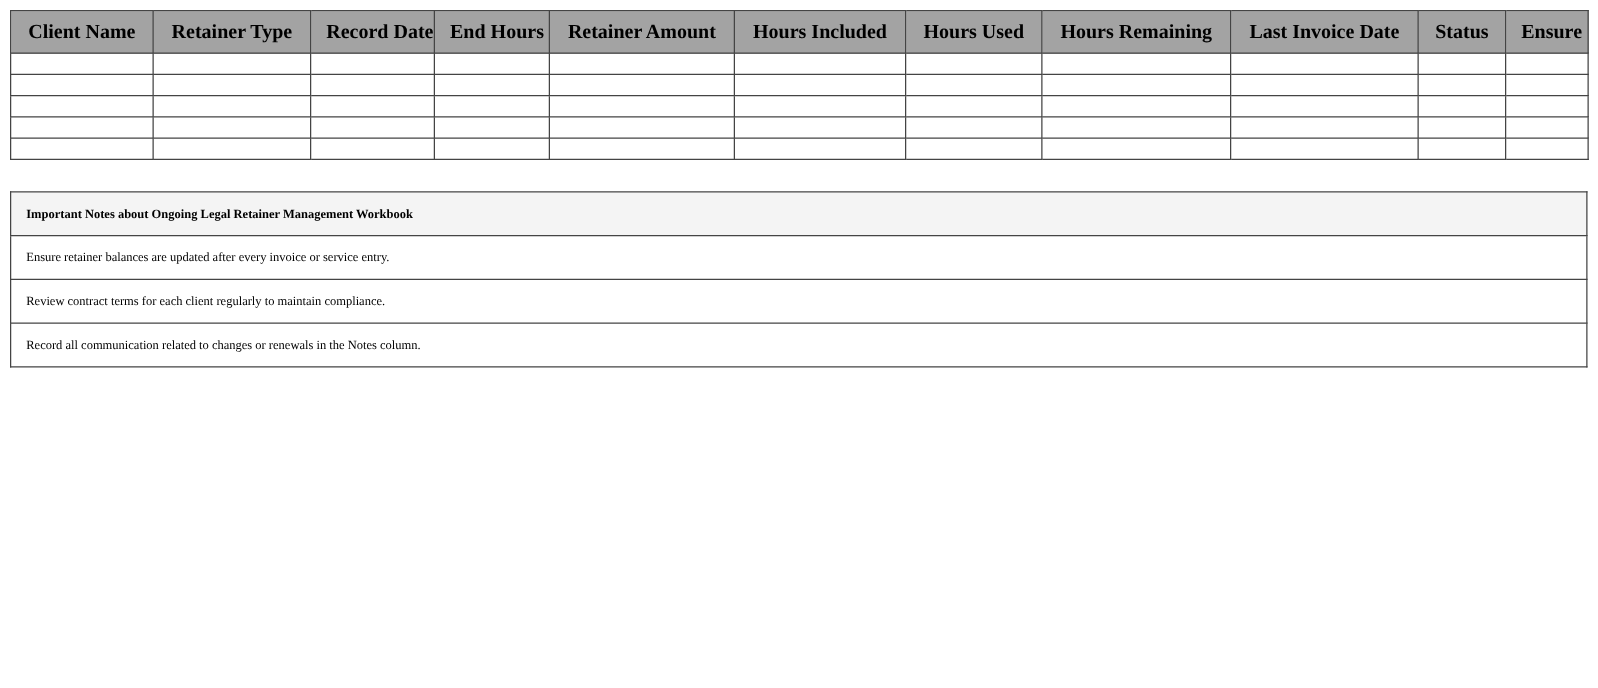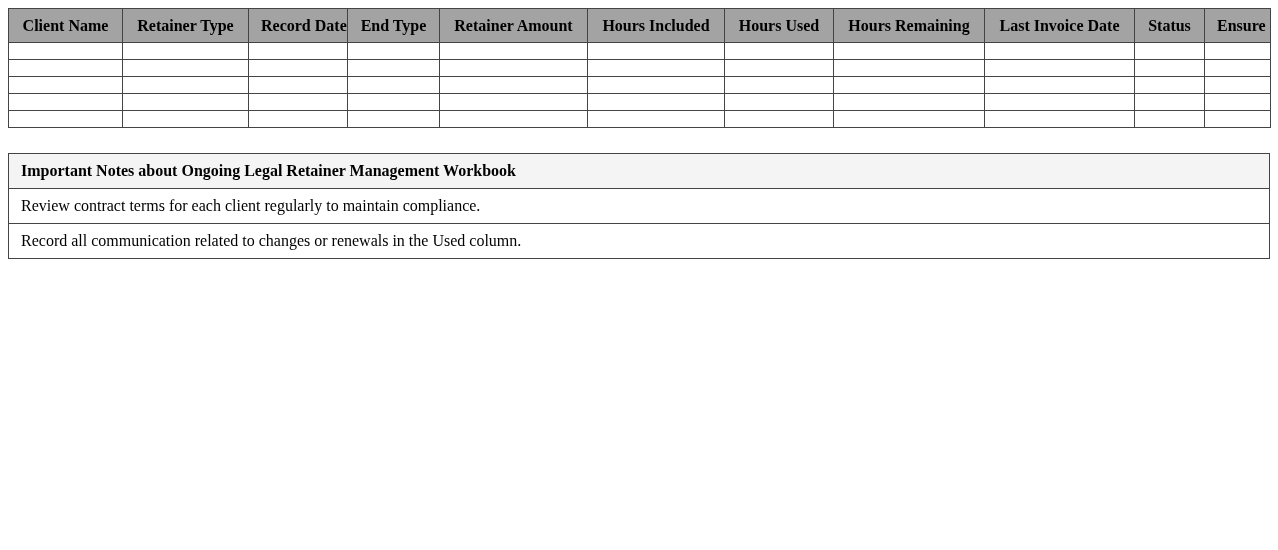--- a/index.html
+++ b/index.html
@@ -22,21 +22,21 @@
       text-align: center;
       white-space: nowrap;
     }
     .main-table td { height: 16px; padding: 0; }
     .notes-table { margin-top: 25px; }
     .notes-table th, .notes-table td {
       border: 1px solid #444;
       text-align: left;
       padding: 0 12px;
       height: 34px;
-      font-size: 16px;
+      font-size: 10px;
     }
     .notes-table th { background: #f4f4f4; font-weight: bold; }
   </style>
 </head>
 <body>
 
 <table class="main-table">
   <colgroup>
     <col style="width:114px">
       <col style="width:126px">
@@ -48,21 +48,21 @@
       <col style="width:151px">
     <col style="width:150px">
       <col style="width:70px">
       <col style="width:66px">
   </colgroup>
   <thead>
     <tr>
       <th>Client Name</th>
       <th>Retainer Type</th>
       <th>Record Date</th>
-      <th>End Type</th>
+      <th>End Hours</th>
       <th>Retainer Amount</th>
       <th>Hours Included</th>
       <th>Hours Used</th>
       <th>Hours Remaining</th>
       <th>Last Invoice Date</th>
       <th>Status</th>
       <th>Ensure</th>
     </tr>
   </thead>
   <tbody id="retainer-body">
@@ -135,19 +135,22 @@
 </table>
 
 <table class="notes-table">
   <thead>
     <tr>
       <th>Important Notes about Ongoing Legal Retainer Management Workbook</th>
     </tr>
   </thead>
   <tbody>
     <tr>
+        <td>Ensure retainer balances are updated after every invoice or service entry.</td>
+      </tr>
+    <tr>
         <td>Review contract terms for each client regularly to maintain compliance.</td>
       </tr>
     <tr>
-        <td>Record all communication related to changes or renewals in the Used column.</td>
+        <td>Record all communication related to changes or renewals in the Notes column.</td>
       </tr>
   </tbody>
 </table>
 
 </body></html>

